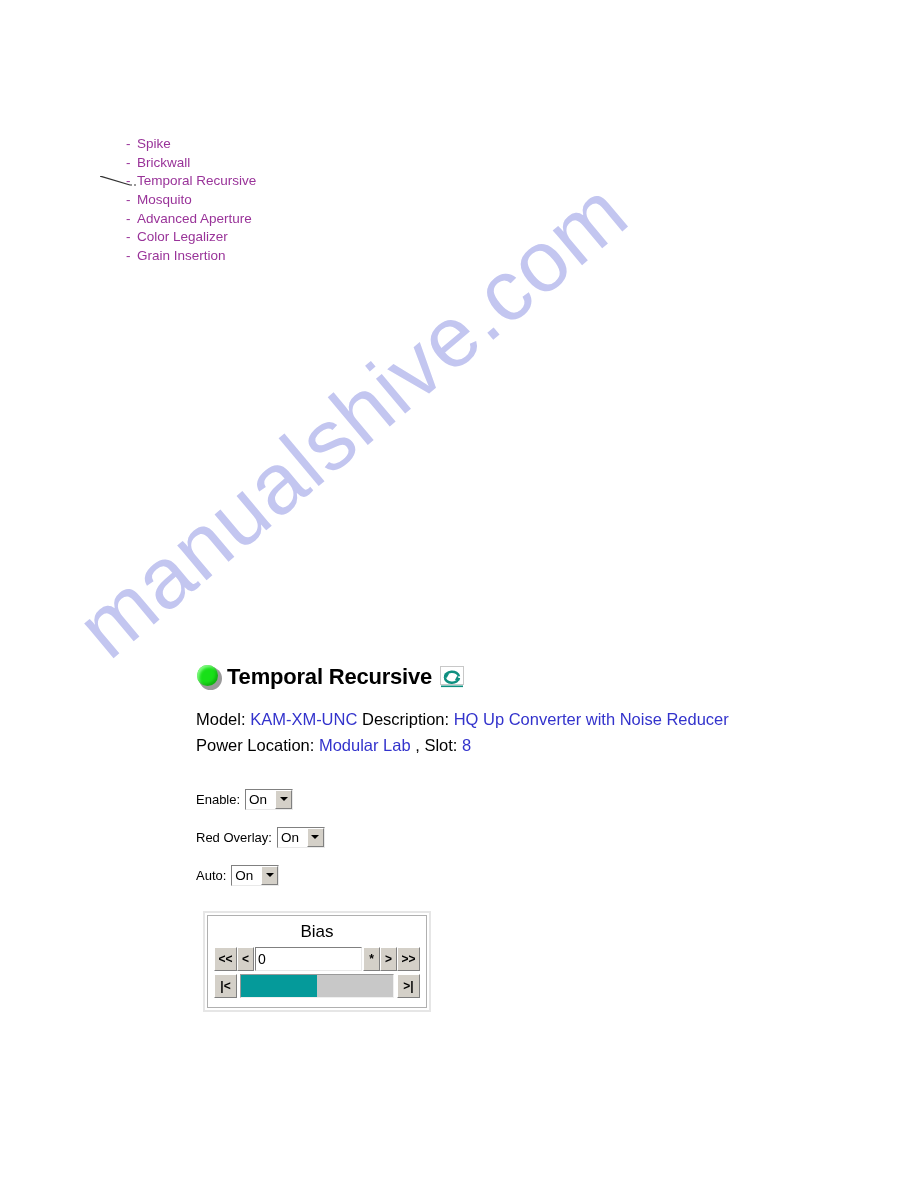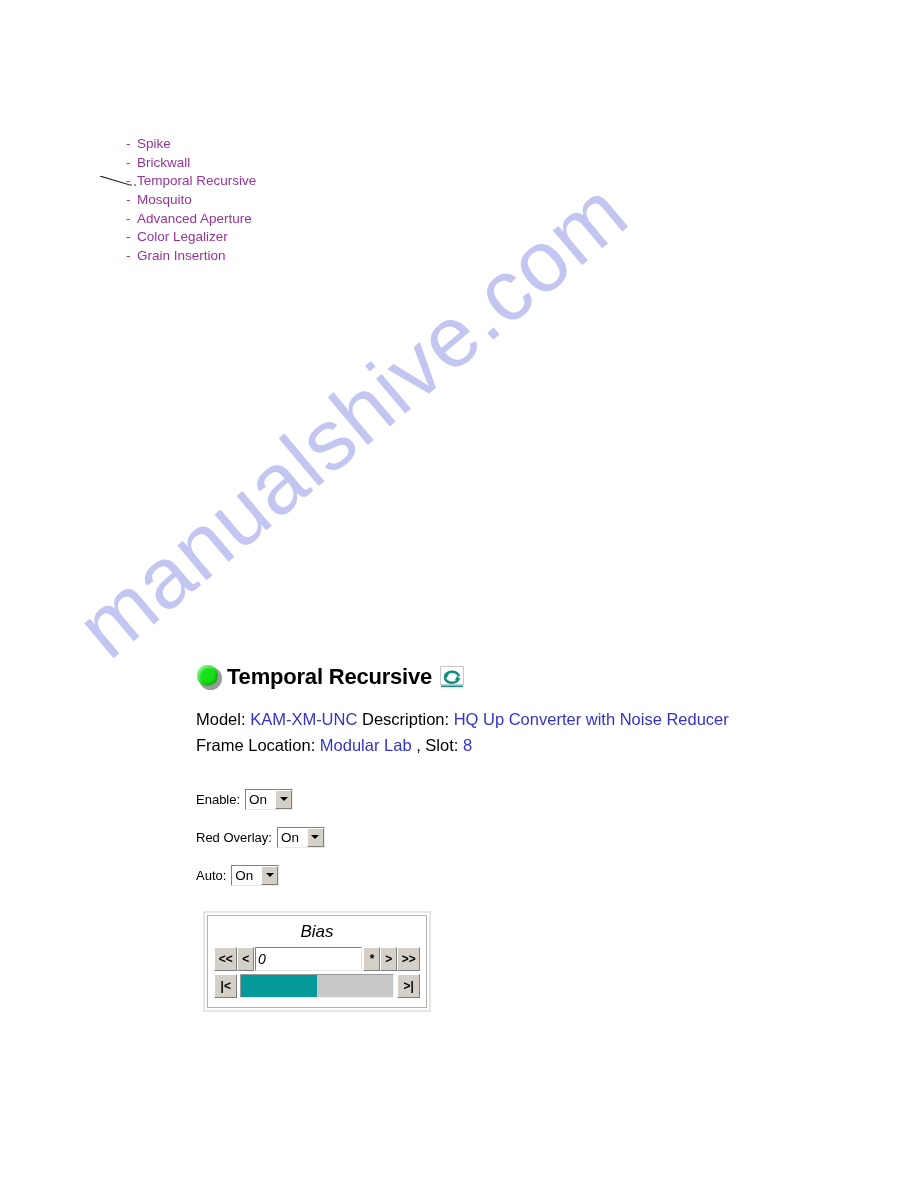--- a/index.html
+++ b/index.html
@@ -194,21 +194,20 @@
   .bias-box {
     position: absolute;
     left: 203px;
     top: 911px;
     width: 228px;
     height: 101px;
     background: #ffffff;
     border: 2px solid #e6e6e6;
     box-sizing: border-box;
     z-index: 10;
-    font-style: italic;
   }
   .bias-inner {
     position: absolute;
     left: 2px; top: 2px;
     right: 2px; bottom: 2px;
     border: 1px solid #b0b0b0;
     box-sizing: border-box;
     background: #ffffff;
   }
   .bias-title {
@@ -349,21 +348,21 @@
   </div>
 
   <div class="info-lines">
     <div>
       <span>Model:</span>
       <span class="val-blue">KAM-XM-UNC</span>
       <span>Description:</span>
       <span class="val-blue">HQ Up Converter with Noise Reducer</span>
     </div>
     <div>
-      <span>Frame Location:</span>
+      <span>Power Location:</span>
       <span class="val-blue">Modular Lab</span>
       <span>, Slot:</span>
       <span class="val-blue">8</span>
     </div>
   </div>
 
   <div class="form-rows">
     <div class="form-row">
       <span class="fr-label">Enable:</span>
       <span class="win-select">

